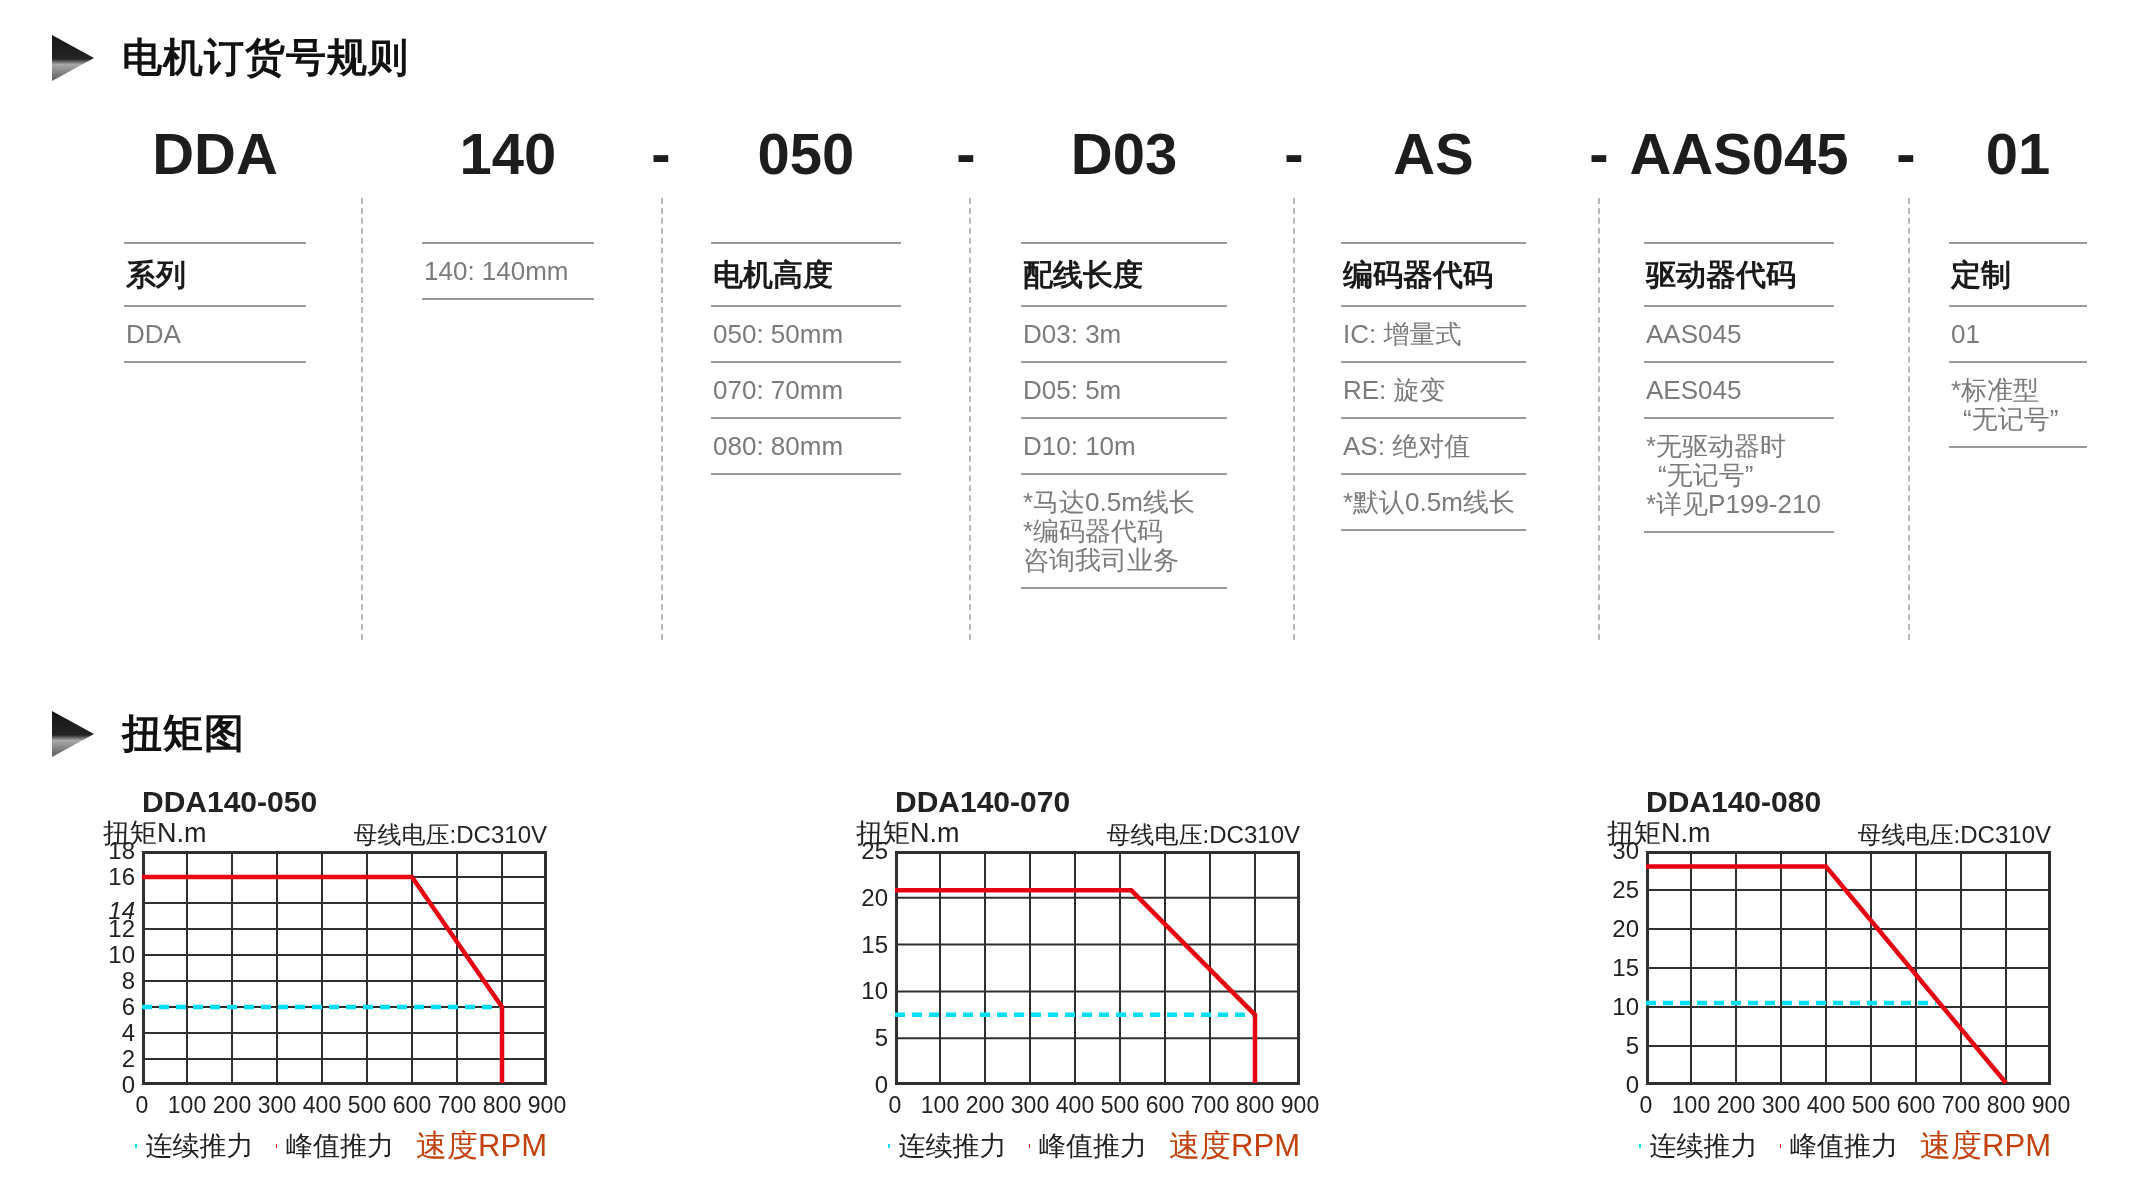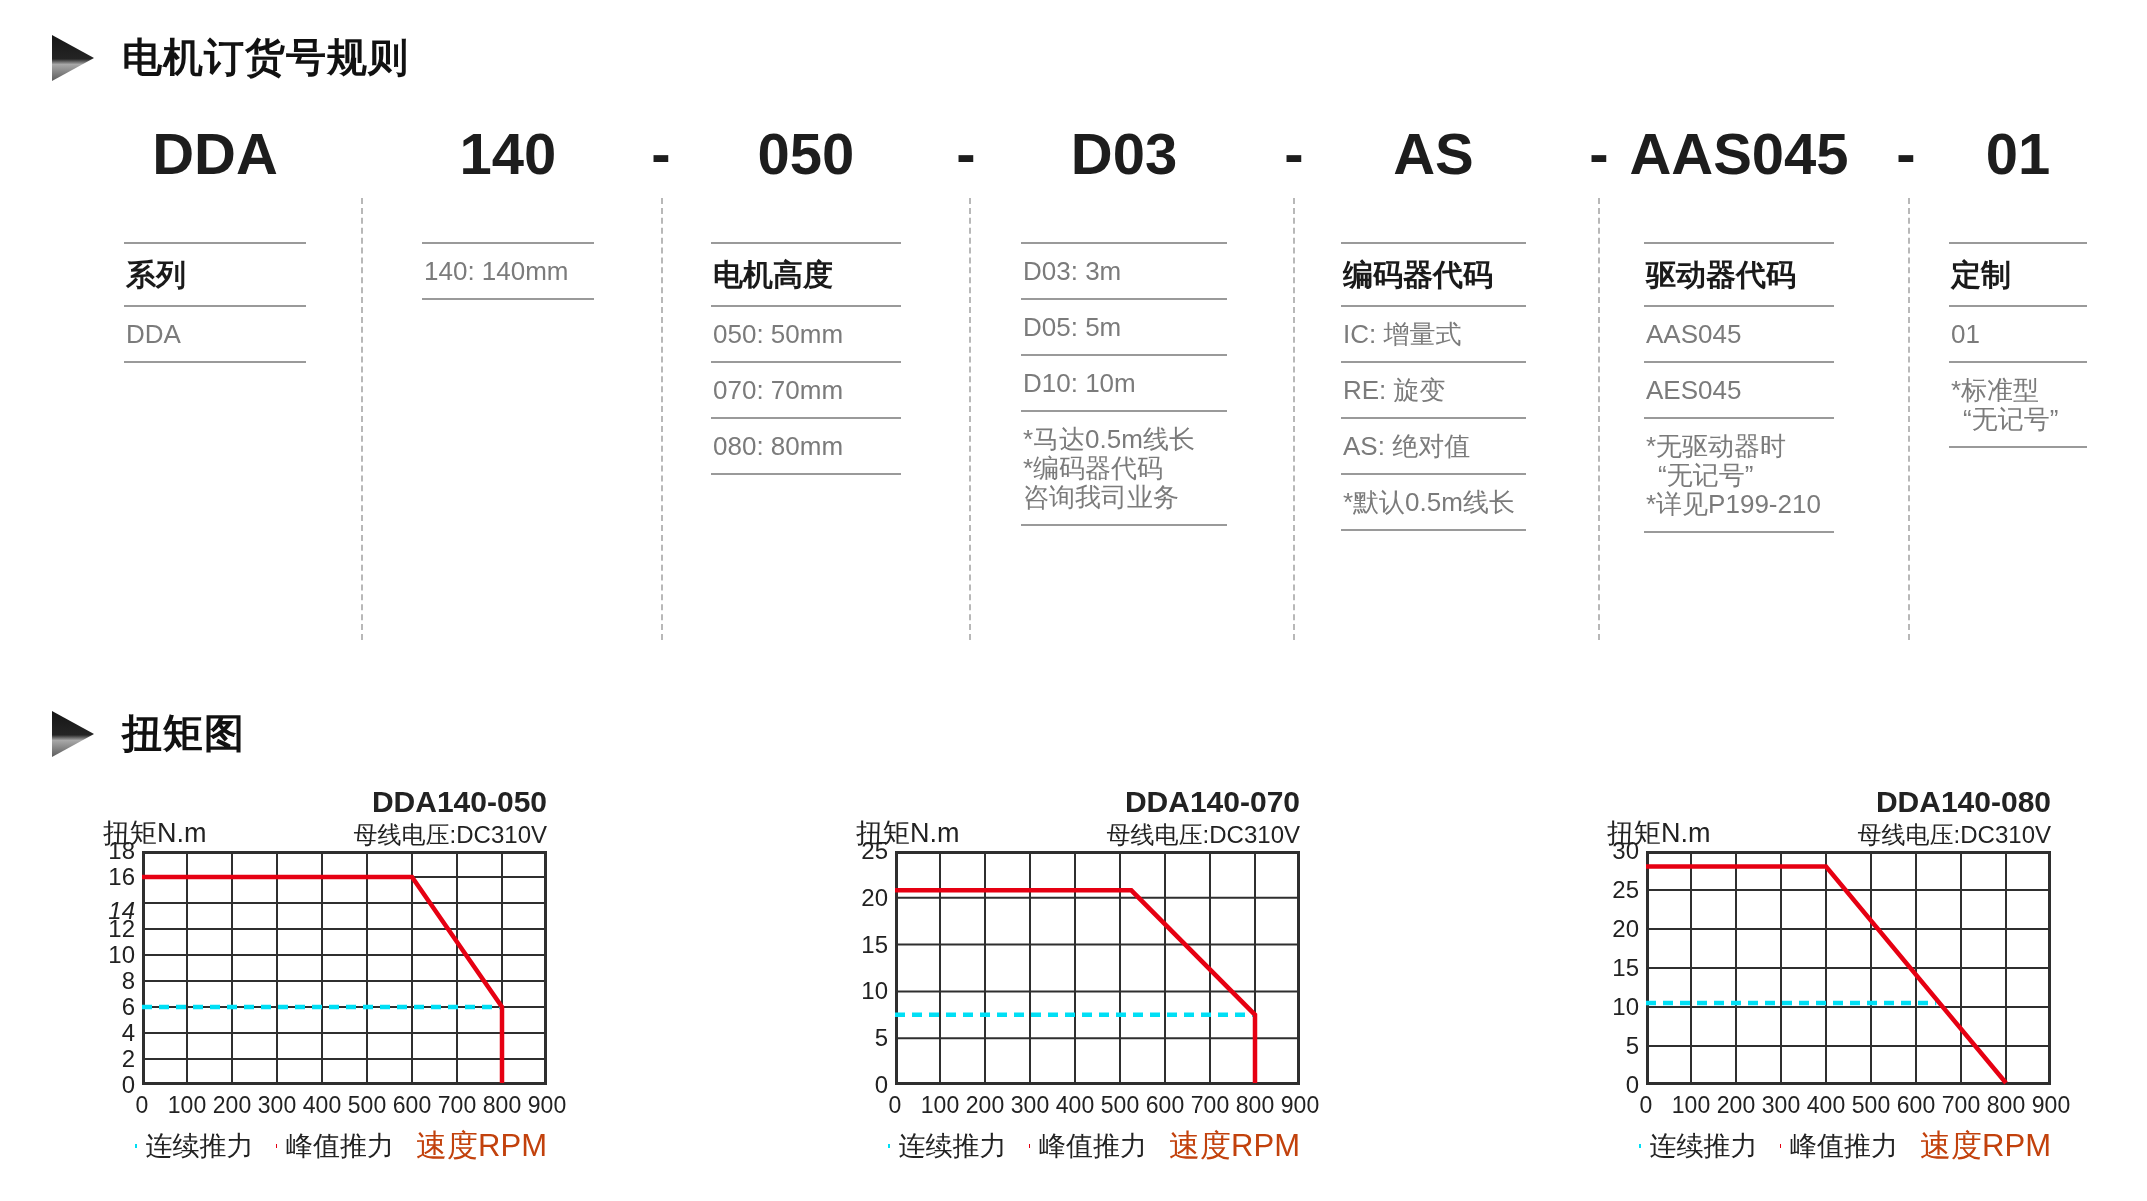--- a/index.html
+++ b/index.html
@@ -59,21 +59,21 @@
   .dv-4 { left: 1277px; }
   .dv-5 { left: 1582px; }
   .dv-6 { left: 1892px; }
 
   
   .charts { position: absolute; left: 0; top: 785px; width: 2147px; height: 400px; }
   .chart { position: absolute; top: 0; width: 470px; }
   .chart-1 { left: 95px; }
   .chart-2 { left: 848px; }
   .chart-3 { left: 1599px; }
-  .chart-title { margin-left: 47px; width: 405px; text-align: right; font-size: 30px; font-weight: 700; color: #222; height: 34px; line-height: 34px; }
+  .chart-title { margin-left: 47px; width: 405px; text-align: left; font-size: 30px; font-weight: 700; color: #222; height: 34px; line-height: 34px; }
   .chart-head { margin-left: 8px; width: 444px; height: 32px; display: flex; justify-content: space-between; align-items: flex-end; }
   .chart-head .ylab { font-size: 27px; color: #222; }
   .chart-head .vlab { font-size: 24px; color: #222; }
   .plot-wrap { position: relative; width: 470px; height: 234px; }
   .plot { position: absolute; left: 47px; top: 0; width: 405px; height: 234px; }
   .ytick { position: absolute; left: 0; width: 40px; text-align: right; font-size: 24px; color: #222; line-height: 28px; }
   .xticks { position: relative; margin-left: 47px; width: 405px; height: 34px; }
   .xtick { position: absolute; top: 7px; transform: translateX(-50%); font-size: 23px; color: #222; }
   .legend { margin-top: 6px; margin-left: 40px; width: 412px; display: flex; align-items: center; }
   .legend .sw { width: 44px; height: 0; margin-right: 9px; }
@@ -149,20 +149,23 @@
           <div class="entry">
             <div class="line">080: 80mm</div>
           </div>
           <div class="entry-end"></div>
         </div>
       </div>
       <div class="code-dash cd-2">-</div>
       <div class="col col-4">
         <div class="code">D03</div>
         <div class="entries">
+          <div class="entry title-entry">
+            <div class="line">配线长度</div>
+          </div>
           <div class="entry">
             <div class="line">D03: 3m</div>
           </div>
           <div class="entry">
             <div class="line">D05: 5m</div>
           </div>
           <div class="entry">
             <div class="line">D10: 10m</div>
           </div>
           <div class="entry">

